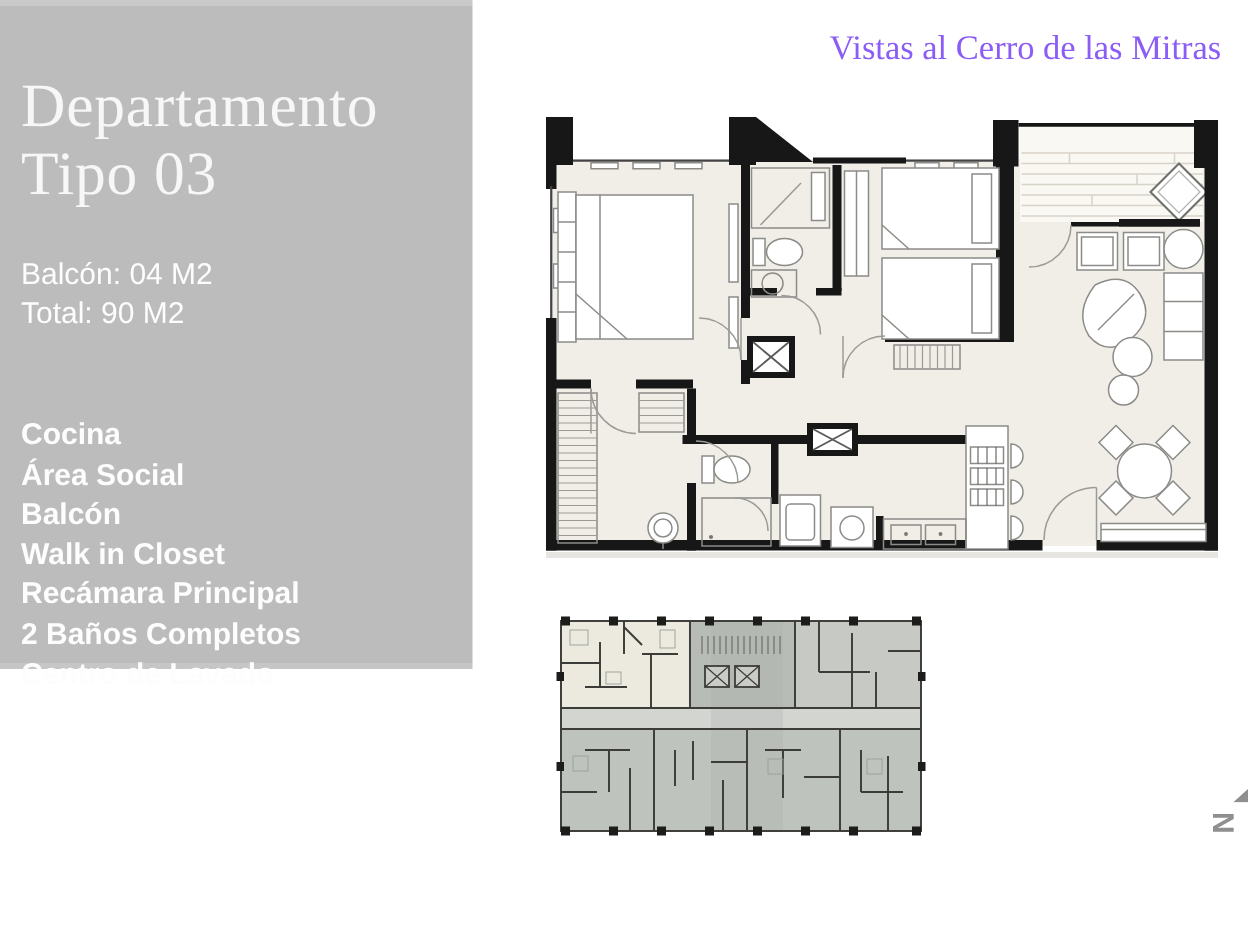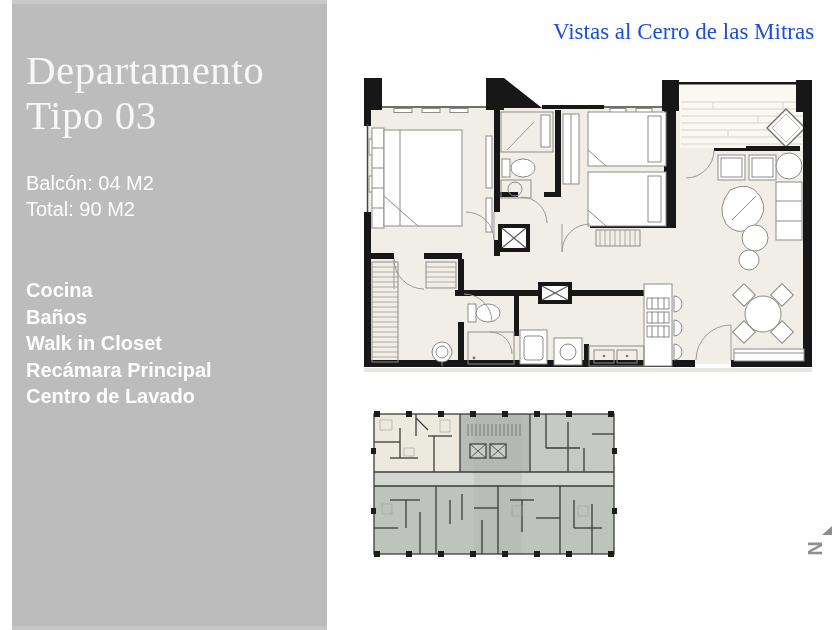--- a/index.html
+++ b/index.html
@@ -1,42 +1,42 @@
 <!DOCTYPE html>
 <html><head>
 <meta charset="utf-8">
 <style>
   html,body{margin:0;padding:0;}
   body{font-family:"Liberation Sans", sans-serif; background:#ffffff;}
   .slide{position:relative; width:840px; height:630px; background:#ffffff; overflow:hidden;}
 
   
   .sidebar{
-    position:absolute; left:12px; top:0; width:315px; height:630px;
+    position:absolute; left:0; top:0; width:315px; height:446px;
     background:linear-gradient(#c9c9c9 0 4px, #bcbcbc 4px calc(100% - 4px), #c6c6c6 calc(100% - 4px));
   }
   .sidebar .title{
     position:absolute; left:14px; top:48px;
     font-family:"Liberation Serif", serif;
     font-size:41px; line-height:45px; color:#f7f7f7; letter-spacing:0.5px;
   }
   .sidebar .areas{
     position:absolute; left:14px; top:170px;
     font-size:20px; line-height:26px; color:#fdfdfd;
   }
   .sidebar .features{
     position:absolute; left:14px; top:277px;
     font-size:20px; line-height:26.6px; color:#fdfdfd;font-weight:bold;
   }
 
   
   .view-heading{
     position:absolute; left:553px; top:19px; width:240px;
     font-family:"Liberation Serif", serif;
-    font-size:23px; color:#1d4ed8; white-space:nowrap;
+    font-size:23px; color:#8b5cf6; white-space:nowrap;
   }
   .plan-wrap{position:absolute; left:358px; top:64px; width:462px; height:316px;}
   .keyplan-wrap{position:absolute; left:370px; top:408px; width:248px; height:152px;}
 
   .north{position:absolute; left:804px; top:524px; width:30px; height:40px; color:#8f8f8f;}
   .north .tri{
     position:absolute; right:2px; top:2px; width:10px; height:9px;
     background:#8f8f8f; clip-path:polygon(0 100%, 100% 0, 100% 100%);
   }
   .north .nlet{
@@ -63,23 +63,25 @@
     <div class="title">
       <div>Departamento</div>
       <div>Tipo 03</div>
     </div>
     <div class="areas">
       <div>Balcón: 04 M2</div>
       <div>Total: 90 M2</div>
     </div>
     <div class="features">
       <div>Cocina</div>
-      <div>Baños</div>
+      <div>Área Social</div>
+      <div>Balcón</div>
       <div>Walk in Closet</div>
       <div>Recámara Principal</div>
+      <div>2 Baños Completos</div>
       <div>Centro de Lavado</div>
     </div>
   </div>
 
   <div class="view-heading">Vistas al Cerro de las Mitras</div>
 
   <div class="plan-wrap">
   <svg width="462" height="316" viewBox="0 0 462 316">
 
     <g>

